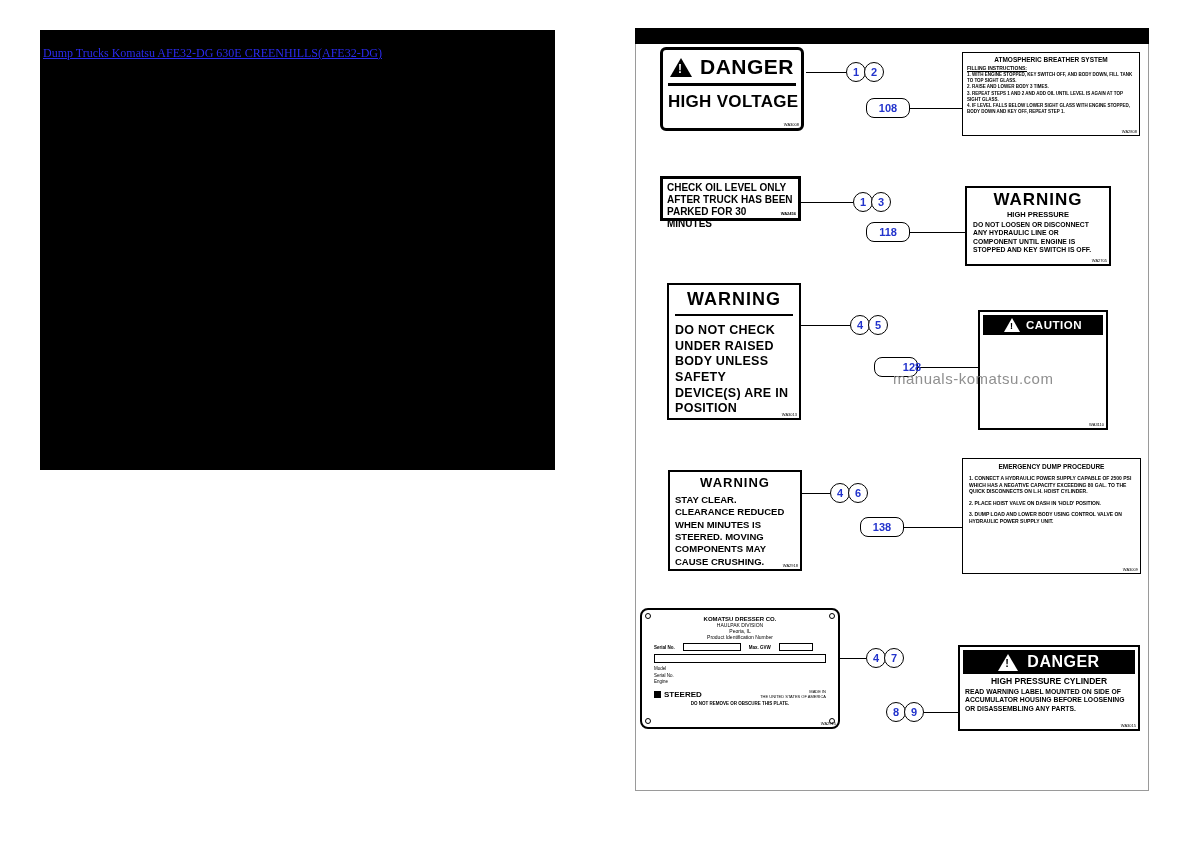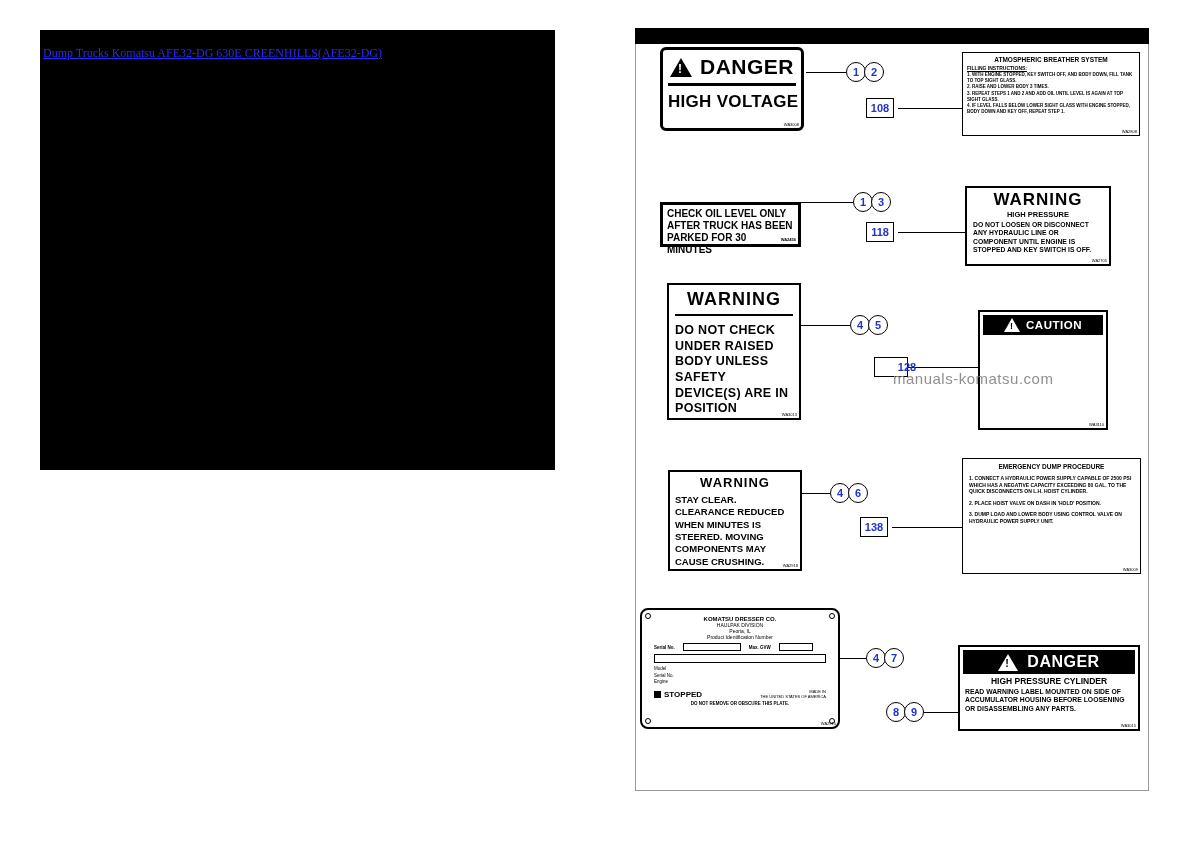--- a/index.html
+++ b/index.html
@@ -39,21 +39,21 @@
   .dhv-rule { height:3px; background:#000; margin:4px 0 6px; }
   .dhv-body { font-size:17px; font-weight:bold; letter-spacing:.3px; white-space:nowrap; }
 
   
   #lbl-breather { left:962px; top:52px; width:178px; height:84px; border:1px solid #000; padding:3px 4px; }
   .brk-title { text-align:center; font-weight:bold; font-size:6.5px; margin-bottom:2px; }
   .brk-sub { font-weight:bold; font-size:5px; margin-bottom:1px; text-decoration:underline; }
   .brk-step { font-size:4.5px; font-weight:bold; line-height:1.25; margin-bottom:1px; }
 
   
-  #lbl-checkoil { left:660px; top:202px; width:141px; height:45px; border:3px solid #000; padding:3px 4px; font-size:10px; font-weight:bold; line-height:1.2; }
+  #lbl-checkoil { left:660px; top:176px; width:141px; height:45px; border:3px solid #000; padding:3px 4px; font-size:10px; font-weight:bold; line-height:1.2; }
 
   
   #lbl-hipress { left:965px; top:186px; width:146px; height:80px; border:2px solid #000; padding:2px 6px; }
   .hp-title { text-align:center; font-size:17px; font-weight:bold; letter-spacing:1px; }
   .hp-sub { text-align:center; font-size:7.5px; font-weight:bold; margin:0 0 2px; }
   .hp-body { font-size:6.8px; font-weight:bold; line-height:1.25; }
 
   
   #lbl-raised { left:667px; top:283px; width:134px; height:137px; border:2px solid #000; padding:4px 6px; }
   .rb-title { text-align:center; font-size:18px; font-weight:bold; letter-spacing:1px; border-bottom:2px solid #000; padding-bottom:4px; margin-bottom:7px; }
@@ -96,21 +96,21 @@
   
   #lbl-cyl { left:958px; top:645px; width:182px; height:86px; border:2px solid #000; padding:3px; }
   .cy-head { background:#000; color:#fff; height:24px; display:flex; align-items:center; justify-content:center; gap:9px; font-weight:bold; font-size:16px; letter-spacing:.5px; }
   .cy-sub { text-align:center; font-weight:bold; font-size:8.5px; margin:2px 0; }
   .cy-body { font-size:6.8px; font-weight:bold; line-height:1.25; padding:0 2px; }
 
   
   .co { position:absolute; width:20px; height:20px; border:1.5px solid #000; border-radius:50%;
         background:#fff; display:flex; align-items:center; justify-content:center;
         font-size:11px; font-weight:bold; color:#2233cc; z-index:10; cursor:pointer; }
-  .co-wide { width:28px; border-radius:0; }
+  .co-wide { width:44px; border-radius:8px; }
   .cline { position:absolute; border-top:1.2px solid #000; z-index:5; }
 
   
   #watermark { position:absolute; left:893px; top:370px; font-size:15px; color:#8f8f8f; z-index:40; letter-spacing:.5px; }
 </style>
 </head>
 <body>
 
 <div id="left-box">
   <a id="doc-link" href="#">Dump Trucks Komatsu AFE32-DG 630E CREENHILLS(AFE32-DG)</a>
@@ -200,21 +200,21 @@
   </div>
   <div class="pl-longbox"></div>
   <div class="pl-info">
     <div>Model</div>
     <div>Serial No.</div>
     <div>Engine</div>
   </div>
   <div class="pl-bottom">
     <span class="pl-brand">
       <span class="brand-sq"></span>
-      <span>STOPPED</span>
+      <span>STEERED</span>
     </span>
     <span class="pl-made">
       <span>MADE IN</span><br>
       <span>THE UNITED STATES OF AMERICA</span>
     </span>
   </div>
   <div class="pl-notice">DO NOT REMOVE OR OBSCURE THIS PLATE.</div>
   <div class="lbl-code">WA2915</div>
 </div>
 

